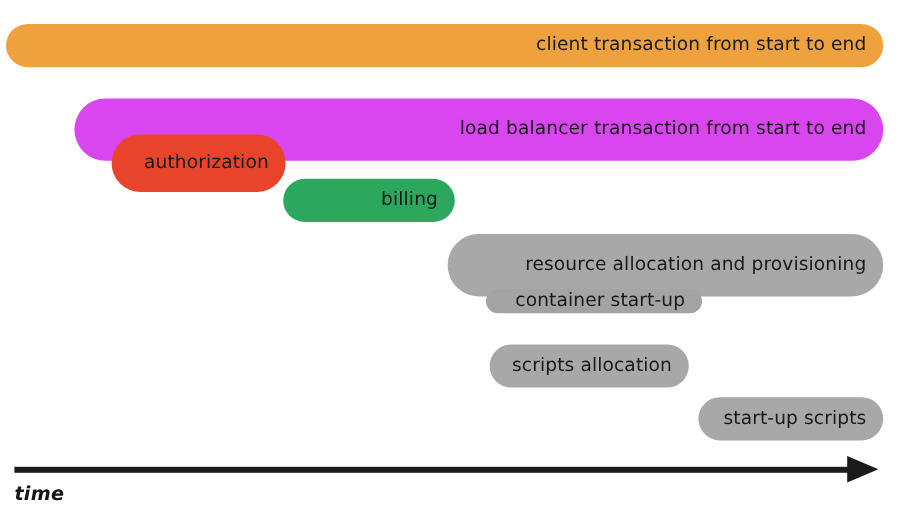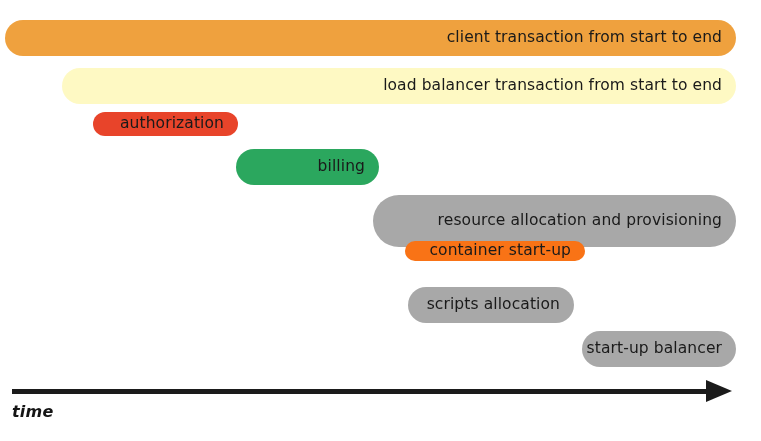--- a/index.html
+++ b/index.html
@@ -79,40 +79,40 @@
 </style>
 </head>
 <body>
 
 <div id="stage" style="background: rgb(255, 255, 255);">
 
   <div id="bars-layer">
       <div class="bar" style="left: 5px; top: 20px; width: 731px; height: 36px; background: rgb(239, 161, 62);">
         <span class="bar-label">client transaction from start to end</span>
       </div>
-      <div class="bar" style="left: 62px; top: 68px; width: 674px; height: 36px; background: #fef9c3;">
+      <div class="bar" style="left: 62px; top: 82px; width: 674px; height: 52px; background: #d946ef;">
         <span class="bar-label">load balancer transaction from start to end</span>
       </div>
-      <div class="bar" style="left: 93px; top: 112px; width: 145px; height: 24px; background: rgb(232, 68, 42);">
+      <div class="bar" style="left: 93px; top: 112px; width: 145px; height: 48px; background: rgb(232, 68, 42);">
         <span class="bar-label">authorization</span>
       </div>
       <div class="bar" style="left: 236px; top: 149px; width: 143px; height: 36px; background: rgb(43, 167, 94);">
         <span class="bar-label">billing</span>
       </div>
       <div class="bar" style="left: 373px; top: 195px; width: 363px; height: 52px; background: rgb(168, 168, 168);">
         <span class="bar-label">resource allocation and provisioning</span>
       </div>
-      <div class="bar" style="left: 405px; top: 241px; width: 180px; height: 20px; background: #f97316;">
+      <div class="bar" style="left: 405px; top: 241px; width: 180px; height: 20px; background: #a3a3a3;">
         <span class="bar-label">container start-up</span>
       </div>
       <div class="bar" style="left: 408px; top: 287px; width: 166px; height: 36px; background: rgb(168, 168, 168);">
         <span class="bar-label">scripts allocation</span>
       </div>
       <div class="bar" style="left: 582px; top: 331px; width: 154px; height: 36px; background: rgb(168, 168, 168);">
-        <span class="bar-label">start-up balancer</span>
+        <span class="bar-label">start-up scripts</span>
       </div>
     </div>
 
   <div id="axis-group">
     <div id="axis-line"></div>
     <div id="axis-arrow"></div>
     <div id="axis-label">time</div>
   </div>
 
 </div>

